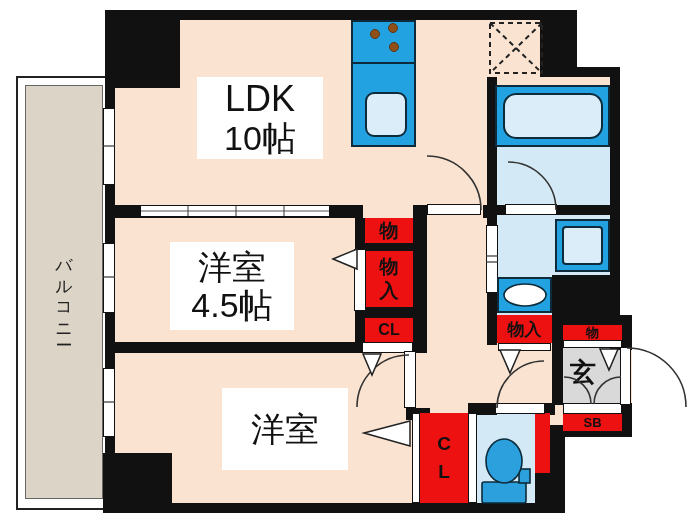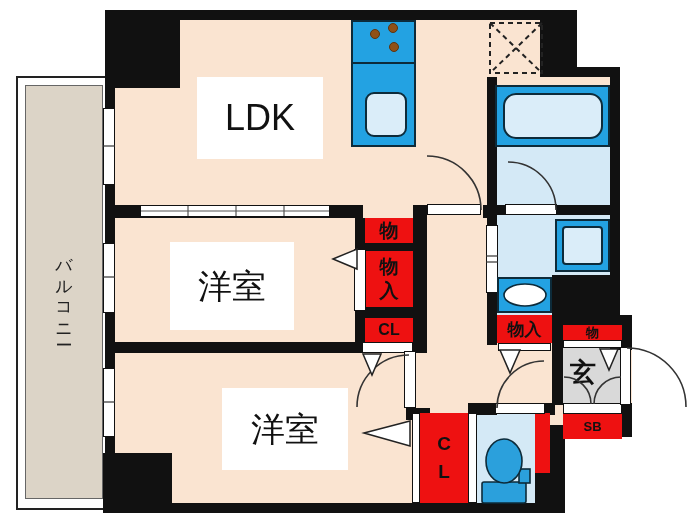--- a/index.html
+++ b/index.html
@@ -97,21 +97,21 @@
     </div>
   <div class="red" style="left:420px;top:413px;width:48px;height:90px;font-size:19px;">
     <span class="stack" style="width:15px;line-height:1.5;">CL</span>
     </div>
   <div class="red" style="left:497px;top:315px;width:55px;height:28px;font-size:17px;">
     <span>物入</span>
     </div>
   <div class="red" style="left:563px;top:325px;width:59px;height:15px;font-size:13px;">
     <span>物</span>
     </div>
-  <div class="red" style="left:563px;top:413px;width:59px;height:26px;font-size:13px;">
+  <div class="red" style="left:563px;top:413px;width:59px;height:18px;font-size:13px;">
     <span>SB</span>
     </div>
   <div class="red" style="left:535px;top:413px;width:15px;height:60px;"></div>
 
   <div class="whitegap" style="left:103px;top:108px;width:12px;height:77px;"></div>
   <div class="whitegap" style="left:103px;top:243px;width:12px;height:70px;"></div>
   <div class="whitegap" style="left:103px;top:368px;width:12px;height:69px;"></div>
   <div class="whitegap" style="left:140px;top:205px;width:190px;height:12px;"></div>
   <div class="whitegap" style="left:427px;top:204px;width:54px;height:11px;"></div>
   <div class="whitegap" style="left:505px;top:204px;width:52px;height:11px;"></div>
@@ -187,21 +187,23 @@
 
     <g fill="#2ba0dc" stroke="#0d2b3a" stroke-width="1.6">
       <rect x="482" y="482" width="44" height="21" rx="2"></rect>
       <rect x="519" y="469" width="11" height="14"></rect>
       <ellipse cx="504" cy="461" rx="18" ry="22"></ellipse>
     </g>
   </svg>
 
   <div class="label-box" style="left:197px;top:77px;width:126px;height:82px;align-items:center;">
     <span style="font-size:36px;">LDK</span>
+    <span style="font-size:34px;">10帖</span>
   </div>
   <div class="label-box" style="left:170px;top:242px;width:124px;height:88px;">
     <span style="font-size:34px;">洋室</span>
+    <span style="font-size:34px;">4.5帖</span>
   </div>
   <div class="label-box" style="left:222px;top:388px;width:126px;height:82px;">
     <span style="font-size:34px;">洋室</span>
   </div>
 
 </div>
 
 </body></html>

